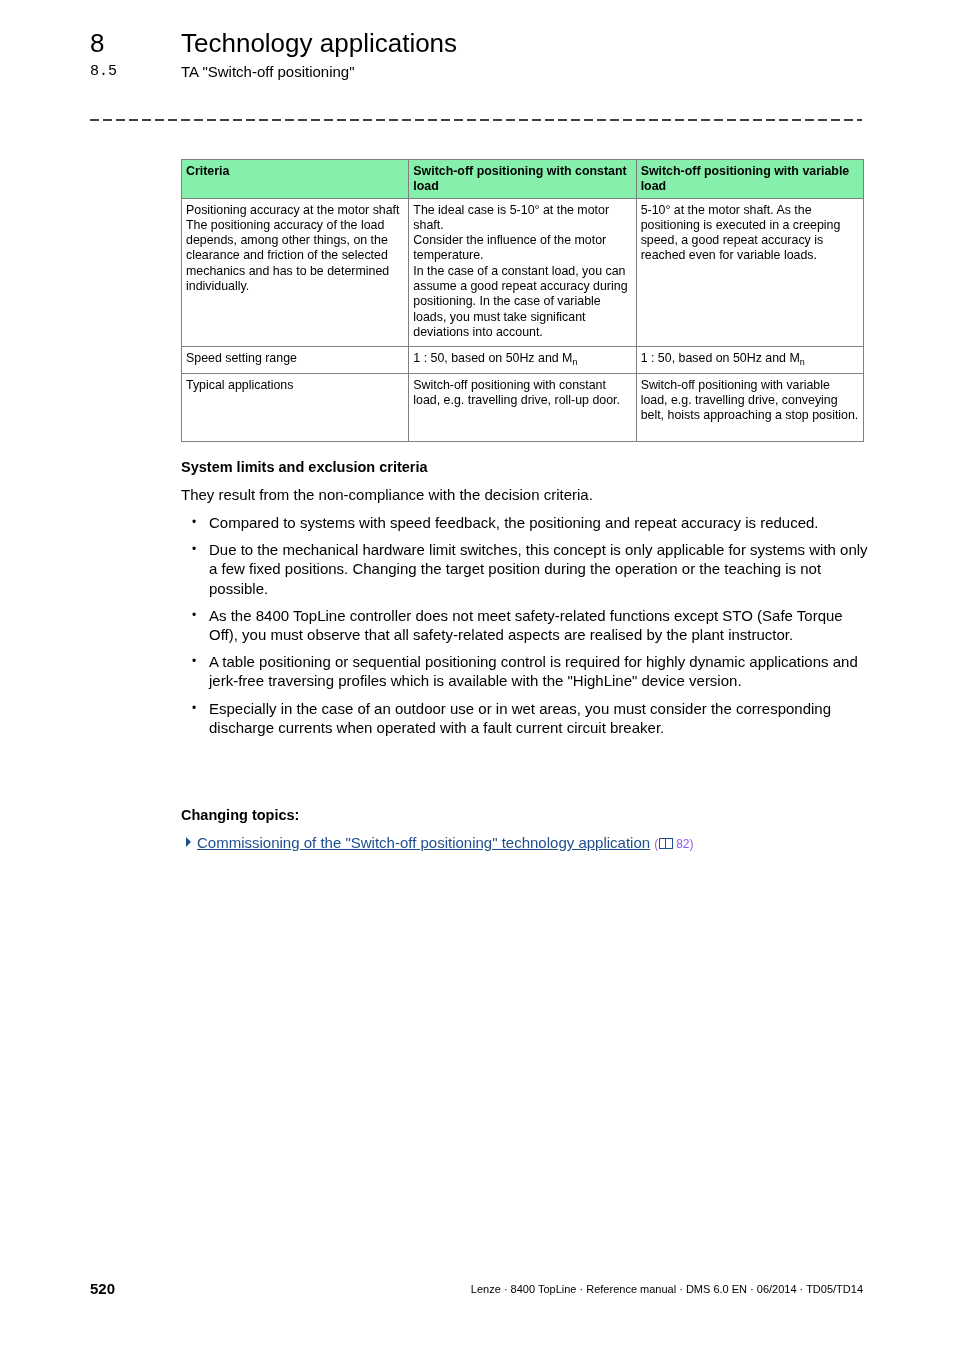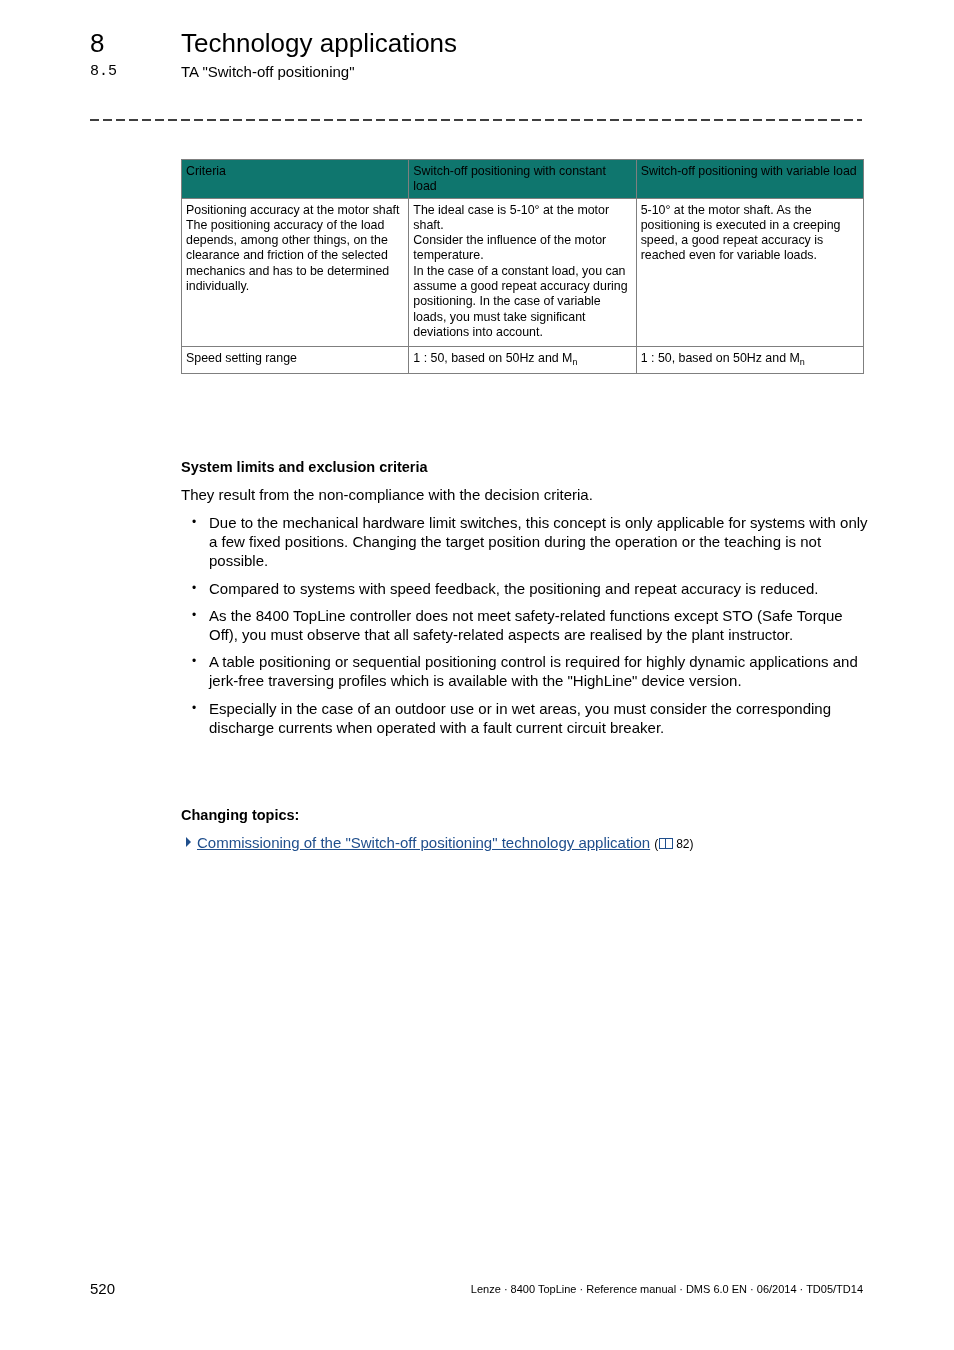--- a/index.html
+++ b/index.html
@@ -20,21 +20,21 @@
 
     table.crit {
       position: absolute; left: 181px; top: 159px; width: 683px;
       border-collapse: collapse; font-size: 12.4px; line-height: 15.3px;
     }
     table.crit th, table.crit td {
       border: 1px solid #7f7f7f; vertical-align: top; text-align: left;
       padding: 4px 4px 3px 4px;
     }
     table.crit { border: 1px solid #333; }
-    table.crit th { background: #0f766e; font-weight: normal; margin-left: 24px; }
+    table.crit th { background: #86efac; font-weight: bold; margin-left: 24px; }
     table.crit td.bold { font-weight: normal; }
     .col1 { width: 219px; }
     .col2 { width: 219px; }
     .col3 { width: 219px; }
     .sub { font-size: 9px; vertical-align: -3px; }
 
     .h-limits { position: absolute; left: 181px; top: 459px; font-size: 14.5px; font-weight: bold; }
     .intro { position: absolute; left: 181px; top: 486px; font-size: 15px; }
     ul.bullets {
       position: absolute; left: 181px; top: 513px; width: 690px;
@@ -42,25 +42,25 @@
     }
     ul.bullets li { position: relative; padding-left: 28px; margin-bottom: 8px; }
     ul.bullets li::before {
       content: "•"; position: absolute; left: 11px; top: 0; font-size: 12px;
     }
     .h-related { position: absolute; left: 181px; top: 807px; font-size: 14.5px; font-weight: bold; }
     .related-link-row { position: absolute; left: 186px; top: 834px; font-size: 15px; white-space: nowrap; }
     .tri { display: inline-block; width: 0; height: 0; border-top: 5px solid transparent;
       border-bottom: 5px solid transparent; border-left: 5px solid #1f4e8c; margin-right: 6px; vertical-align: 1px; }
     .related-link { color: #1f4e8c; text-decoration: underline; }
-    .pageref { color: #000000; font-size: 12px; margin-left: 4px; }
+    .pageref { color: #8b5cf6; font-size: 12px; margin-left: 4px; }
     .book { display: inline-block; width: 12px; height: 9px; border: 1px solid #1f4e8c; position: relative; vertical-align: -1px; margin: 0 3px 0 1px; }
     .book::after { content: ""; position: absolute; left: 5px; top: 0; width: 1px; height: 9px; background: #1f4e8c; }
 
-    .page-num { position: absolute; left: 90px; top: 1280px; font-size: 15px; }
+    .page-num { position: absolute; left: 90px; top: 1280px; font-size: 15px; font-weight: bold; }
     .footer { position: absolute; right: 91px; top: 1283px; font-size: 11px; white-space: nowrap; }
   </style>
 </head>
 <body>
 
 <div class="chapter-num">8</div>
 <div class="chapter-title">Technology applications</div>
 <div class="section-num">8.5</div>
 <div class="section-title">TA "Switch-off positioning"</div>
 <svg class="dashline svgline" width="772" height="2" viewBox="0 0 772 2">
@@ -86,28 +86,33 @@
         <div>Consider the influence of the motor temperature.</div>
         <div>In the case of a constant load, you can assume a good repeat accuracy during positioning. In the case of variable loads, you must take significant deviations into account.</div>
       </td>
       <td>5-10° at the motor shaft. As the positioning is executed in a creeping speed, a good repeat accuracy is reached even for variable loads.</td>
     </tr>
     <tr>
       <td class="bold">Speed setting range</td>
       <td><span>1 : 50, based on 50Hz and M</span><span class="sub">n</span></td>
       <td><span>1 : 50, based on 50Hz and M</span><span class="sub">n</span></td>
     </tr>
+    <tr style="height:68px;">
+      <td class="bold">Typical applications</td>
+      <td>Switch-off positioning with constant load, e.g. travelling drive, roll-up door.</td>
+      <td>Switch-off positioning with variable load, e.g. travelling drive, conveying belt, hoists approaching a stop position.</td>
+    </tr>
   </tbody>
 </table>
 
 <div class="h-limits">System limits and exclusion criteria</div>
 <div class="intro">They result from the non-compliance with the decision criteria.</div>
 <ul class="bullets">
+  <li>Compared to systems with speed feedback, the positioning and repeat accuracy is reduced.</li>
   <li>Due to the mechanical hardware limit switches, this concept is only applicable for systems with only a few fixed positions. Changing the target position during the operation or the teaching is not possible.</li>
-  <li>Compared to systems with speed feedback, the positioning and repeat accuracy is reduced.</li>
   <li>As the 8400 TopLine controller does not meet safety-related functions except STO (Safe Torque Off), you must observe that all safety-related aspects are realised by the plant instructor.</li>
   <li>A table positioning or sequential positioning control is required for highly dynamic applications and jerk-free traversing profiles which is available with the "HighLine" device version.</li>
   <li>Especially in the case of an outdoor use or in wet areas, you must consider the corresponding discharge currents when operated with a fault current circuit breaker.</li>
 </ul>
 
 <div class="h-related">Changing topics:</div>
 <div class="related-link-row">
   <span class="tri"></span><a class="related-link" href="#">Commissioning of the "Switch-off positioning" technology application</a><span class="pageref"><span>(</span><span class="book"></span><span>82)</span></span>
 </div>
 

